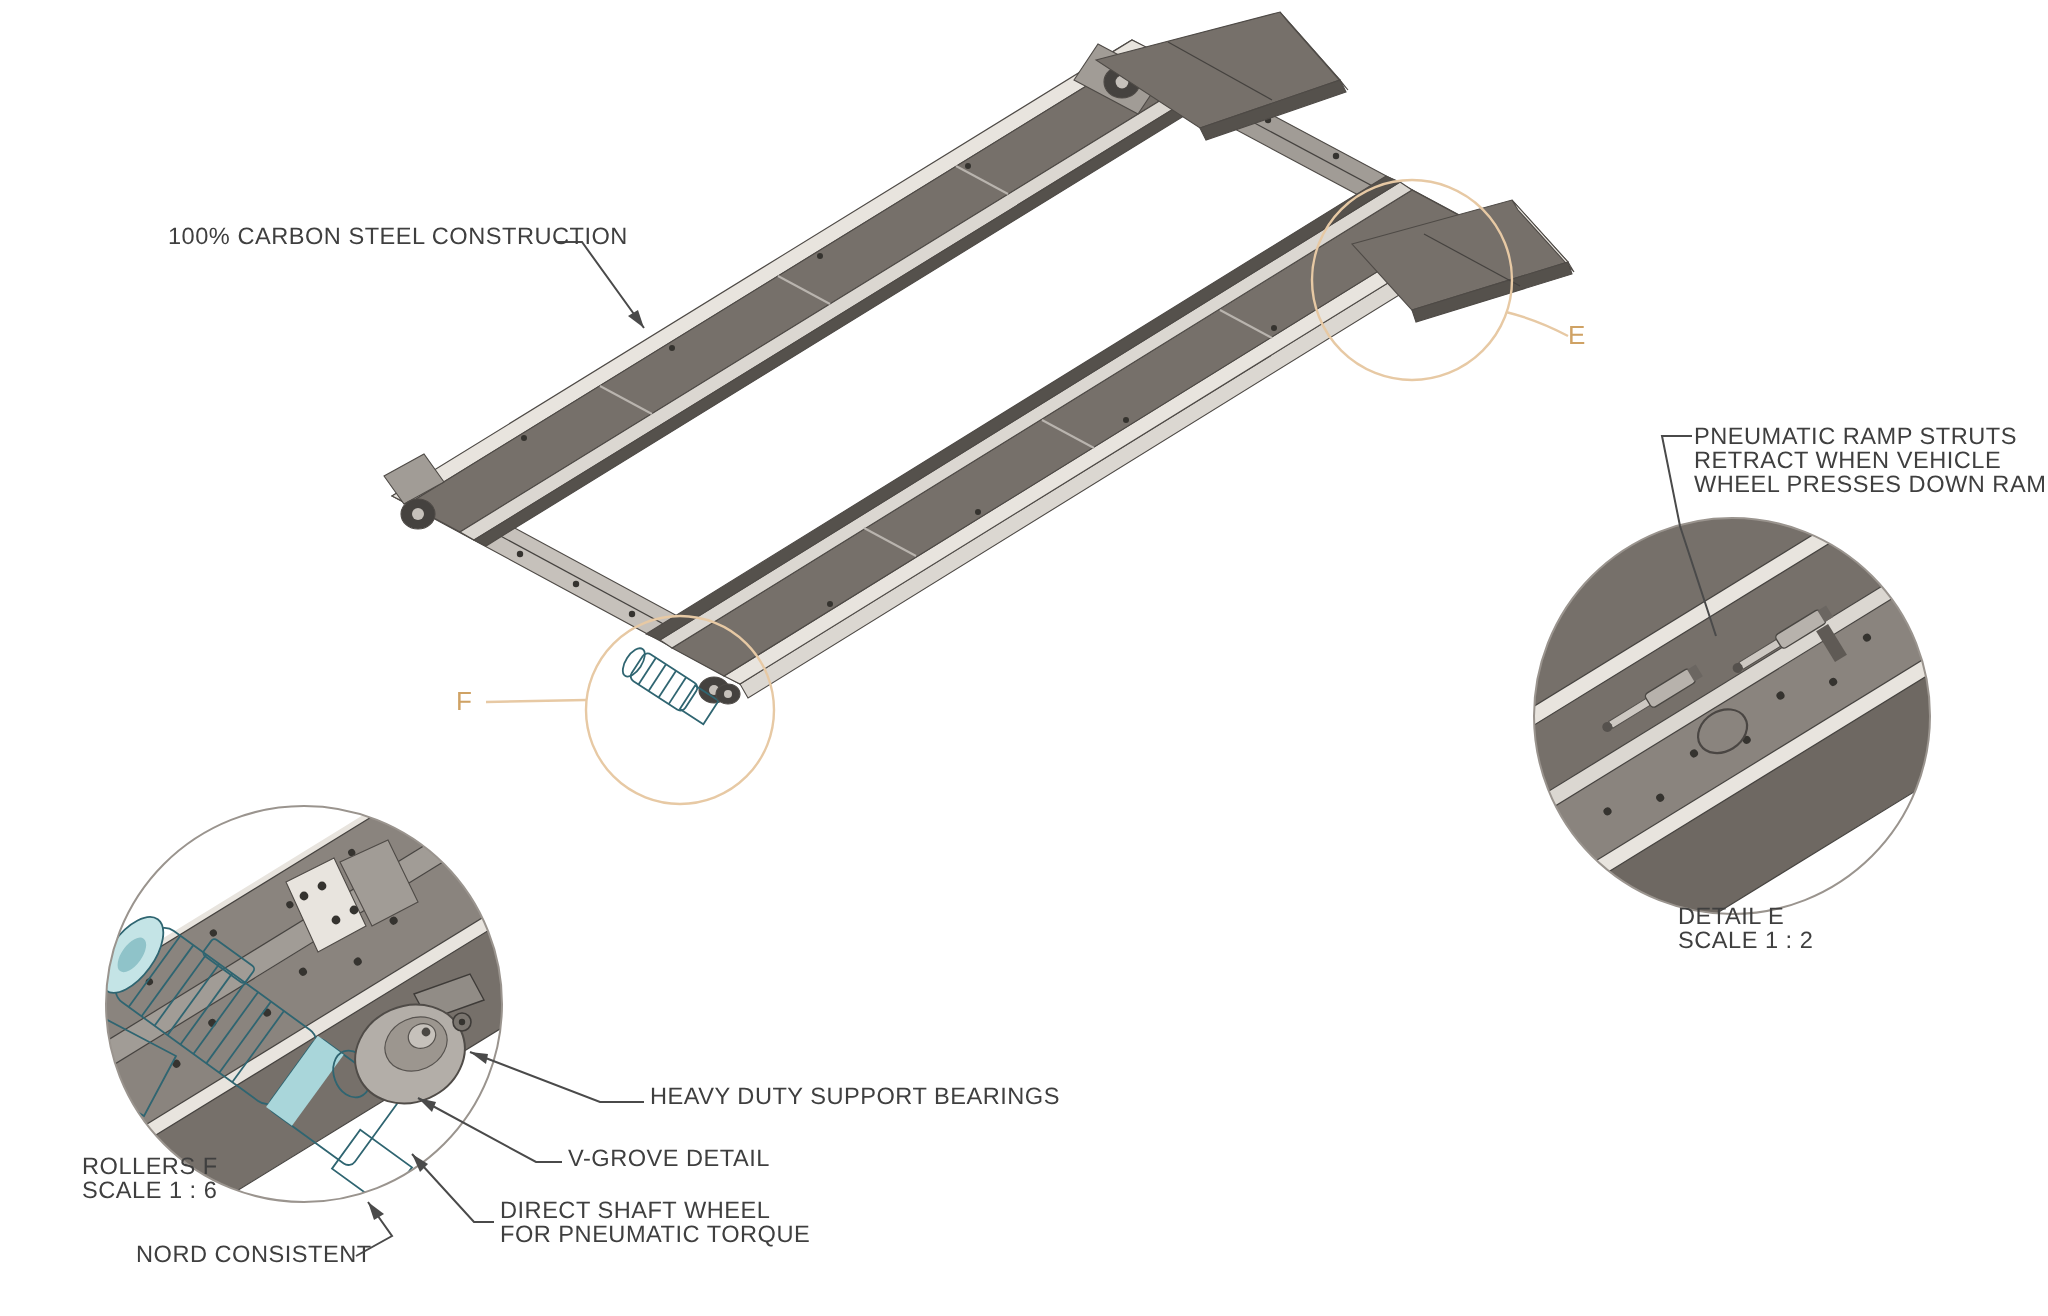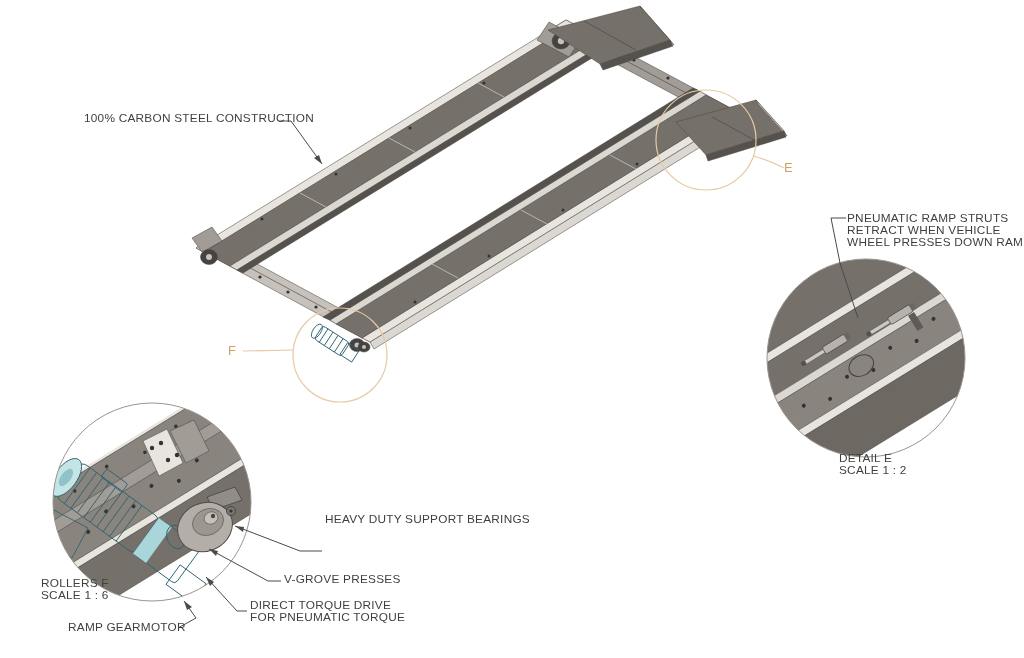--- a/index.html
+++ b/index.html
@@ -298,29 +298,29 @@
 </div>
 
 <div class="marker" style="left:784px;top:161px">E</div>
 <div class="marker" style="left:228px;top:344px">F</div>
 
 <div class="lbl center" style="left:839px;top:453px;width:122px">
   <div>DETAIL E</div>
   <div>SCALE 1 : 2</div>
 </div>
 
-<div class="lbl" style="left:325px;top:514px">HEAVY DUTY SUPPORT BEARINGS</div>
-
-<div class="lbl" style="left:284px;top:574px">V-GROVE PRESSES</div>
+<div class="lbl" style="left:325px;top:543px">HEAVY DUTY SUPPORT BEARINGS</div>
+
+<div class="lbl" style="left:284px;top:574px">V-GROVE DETAIL</div>
 
 <div class="lbl" style="left:250px;top:600px">
-  <div>DIRECT TORQUE DRIVE</div>
+  <div>DIRECT SHAFT WHEEL</div>
   <div>FOR PNEUMATIC TORQUE</div>
 </div>
 
 <div class="lbl center" style="left:41px;top:578px;width:120px">
   <div>ROLLERS F</div>
   <div>SCALE 1 : 6</div>
 </div>
 
-<div class="lbl" style="left:68px;top:622px">RAMP GEARMOTOR</div>
+<div class="lbl" style="left:68px;top:622px">NORD CONSISTENT</div>
 
 </div>
 
 </body></html>

